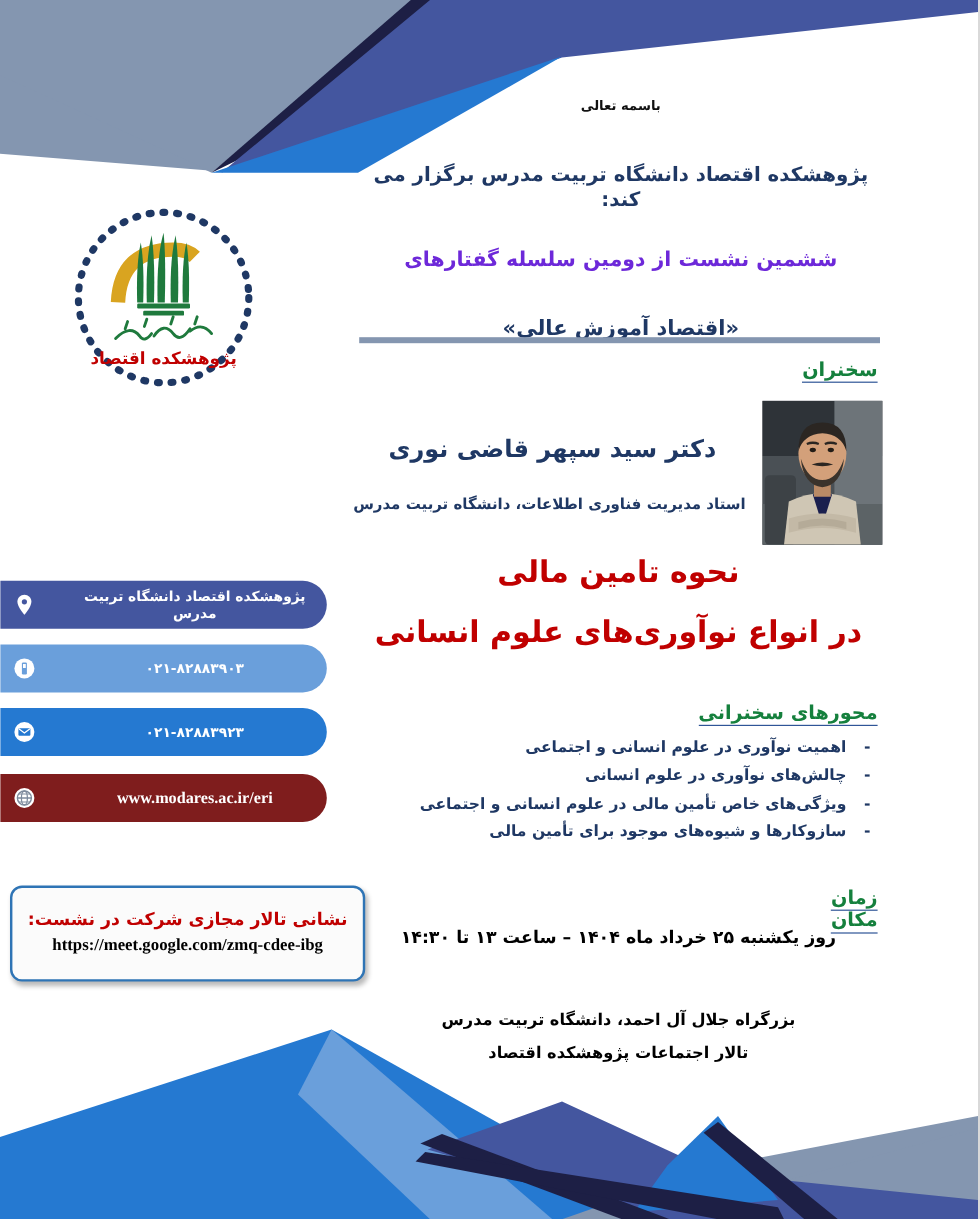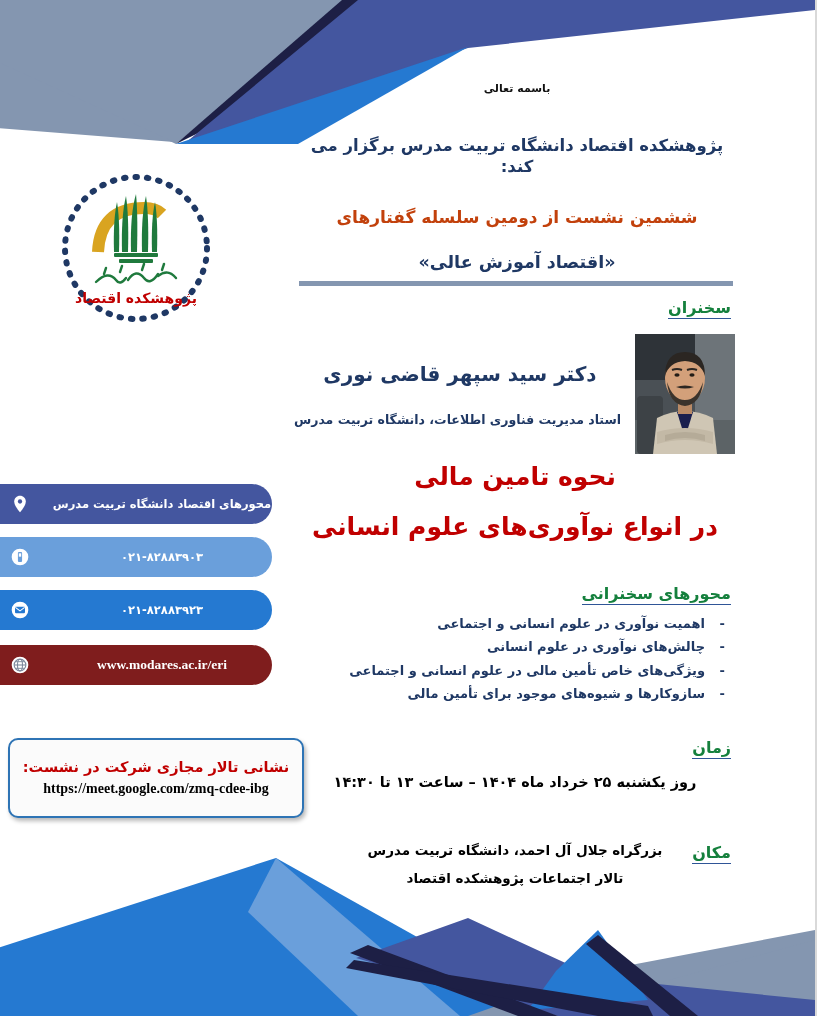--- a/index.html
+++ b/index.html
@@ -49,22 +49,22 @@
     font-size: 16.5px;
     font-weight: bold;
     color: #1f3864;
     margin: 0 0 28px 0;
     direction: rtl;
     line-height: 1.3;
   }
   .series-line {
     font-size: 17px;
     font-weight: bold;
-    color: #c2410c;
-    margin: 0 0 24px 0;
+    color: #6d28d9;
+    margin: 0 0 36px 0;
     direction: rtl;
     line-height: 1.3;
   }
   .series-title {
     font-size: 17.5px;
     font-weight: bold;
     color: #1f3864;
     margin: 0;
     direction: rtl;
   }
@@ -91,21 +91,21 @@
     z-index: 6;
   }
   .section-head span.u {
     border-bottom: 1.5px solid #2f5597;
     padding-bottom: 1px;
   }
 
   #head-speaker { top: 298px; }
   #head-topics  { top: 584px; }
   #head-time    { top: 738px; }
-  #head-place   { top: 843px; }
+  #head-place   { top: 757px; }
 
   
   .speaker-photo {
     position: absolute;
     top: 334px;
     right: 80px;
     width: 100px;
     height: 120px;
     z-index: 6;
     overflow: hidden;
@@ -414,21 +414,21 @@
     </svg>
   </div>
 
   <div class="contact-bar" id="contact-0">
     <span class="c-icon">
       <svg width="20" height="20" viewBox="0 0 24 24">
         <path d="M12 2C8.1 2 5 5.1 5 9c0 5.3 7 13 7 13s7-7.7 7-13c0-3.9-3.1-7-7-7z" fill="#ffffff"></path>
         <circle cx="12" cy="9" r="2.6" fill="#44569f"></circle>
       </svg>
     </span>
-    <span class="c-text">محورهای اقتصاد دانشگاه تربیت مدرس</span>
+    <span class="c-text">پژوهشکده اقتصاد دانشگاه تربیت مدرس</span>
   </div>
 
   <div class="contact-bar" id="contact-1">
     <span class="c-icon">
       <svg width="20" height="20" viewBox="0 0 24 24">
         <circle cx="12" cy="12" r="10" fill="#ffffff"></circle>
         <rect x="9.5" y="6" width="5" height="12" rx="1.2" fill="#6a9fdb"></rect>
         <rect x="10.6" y="7.6" width="2.8" height="4" fill="#ffffff"></rect>
       </svg>
     </span>

